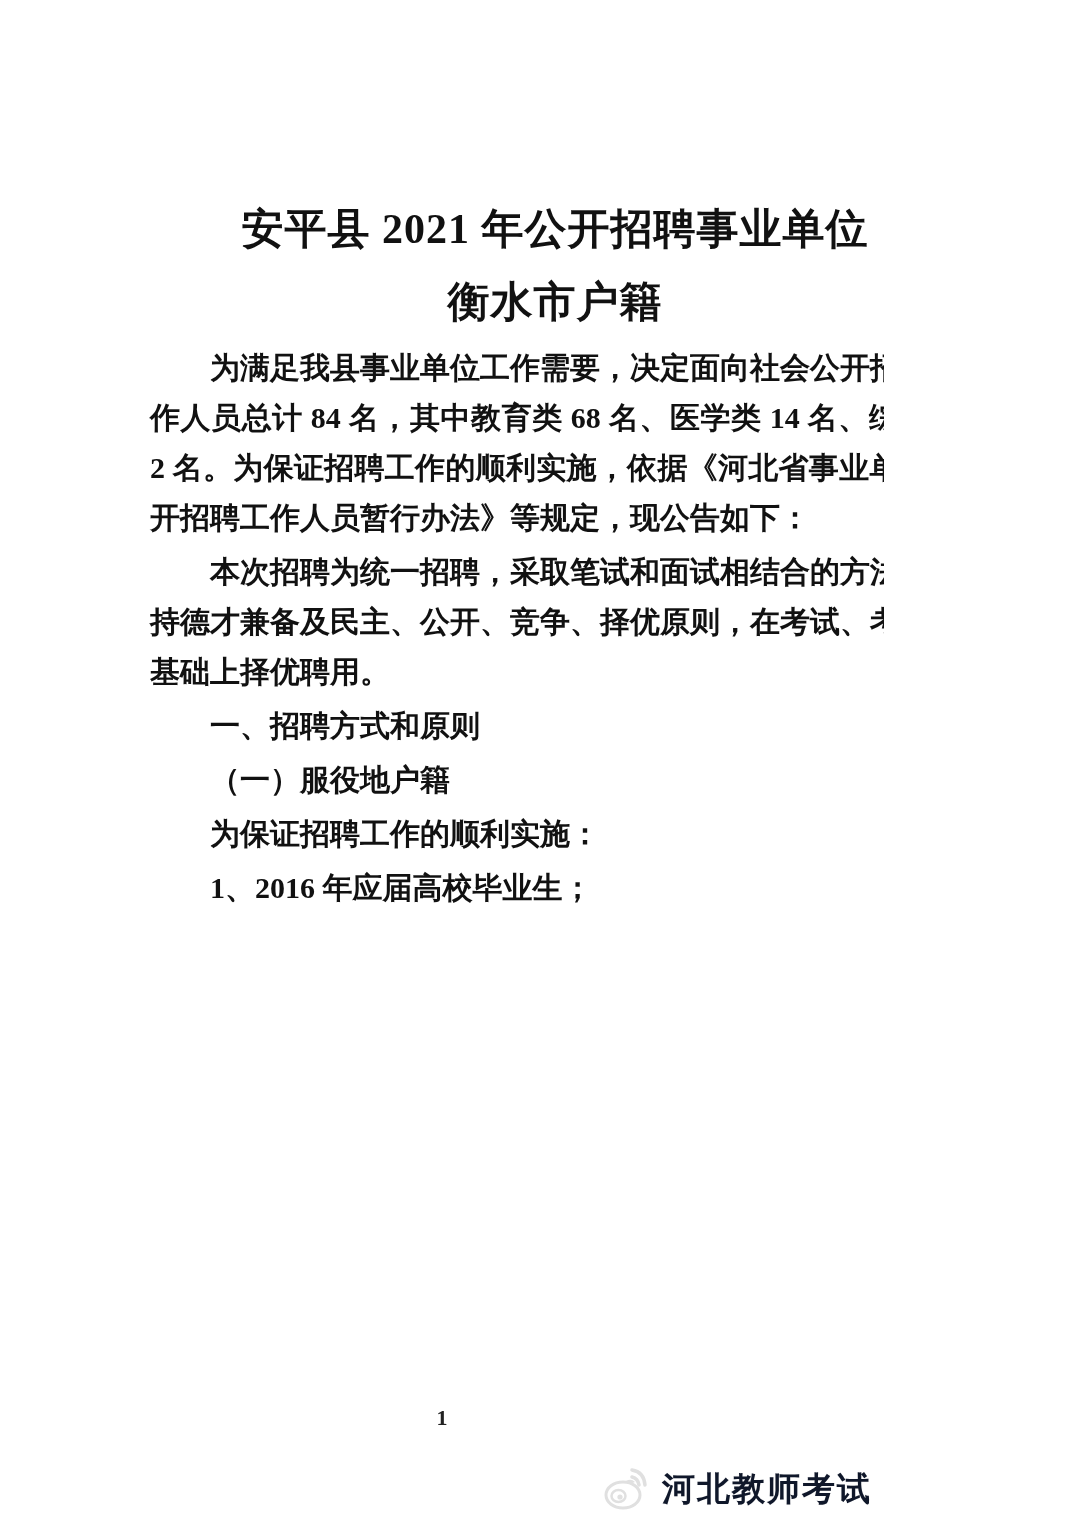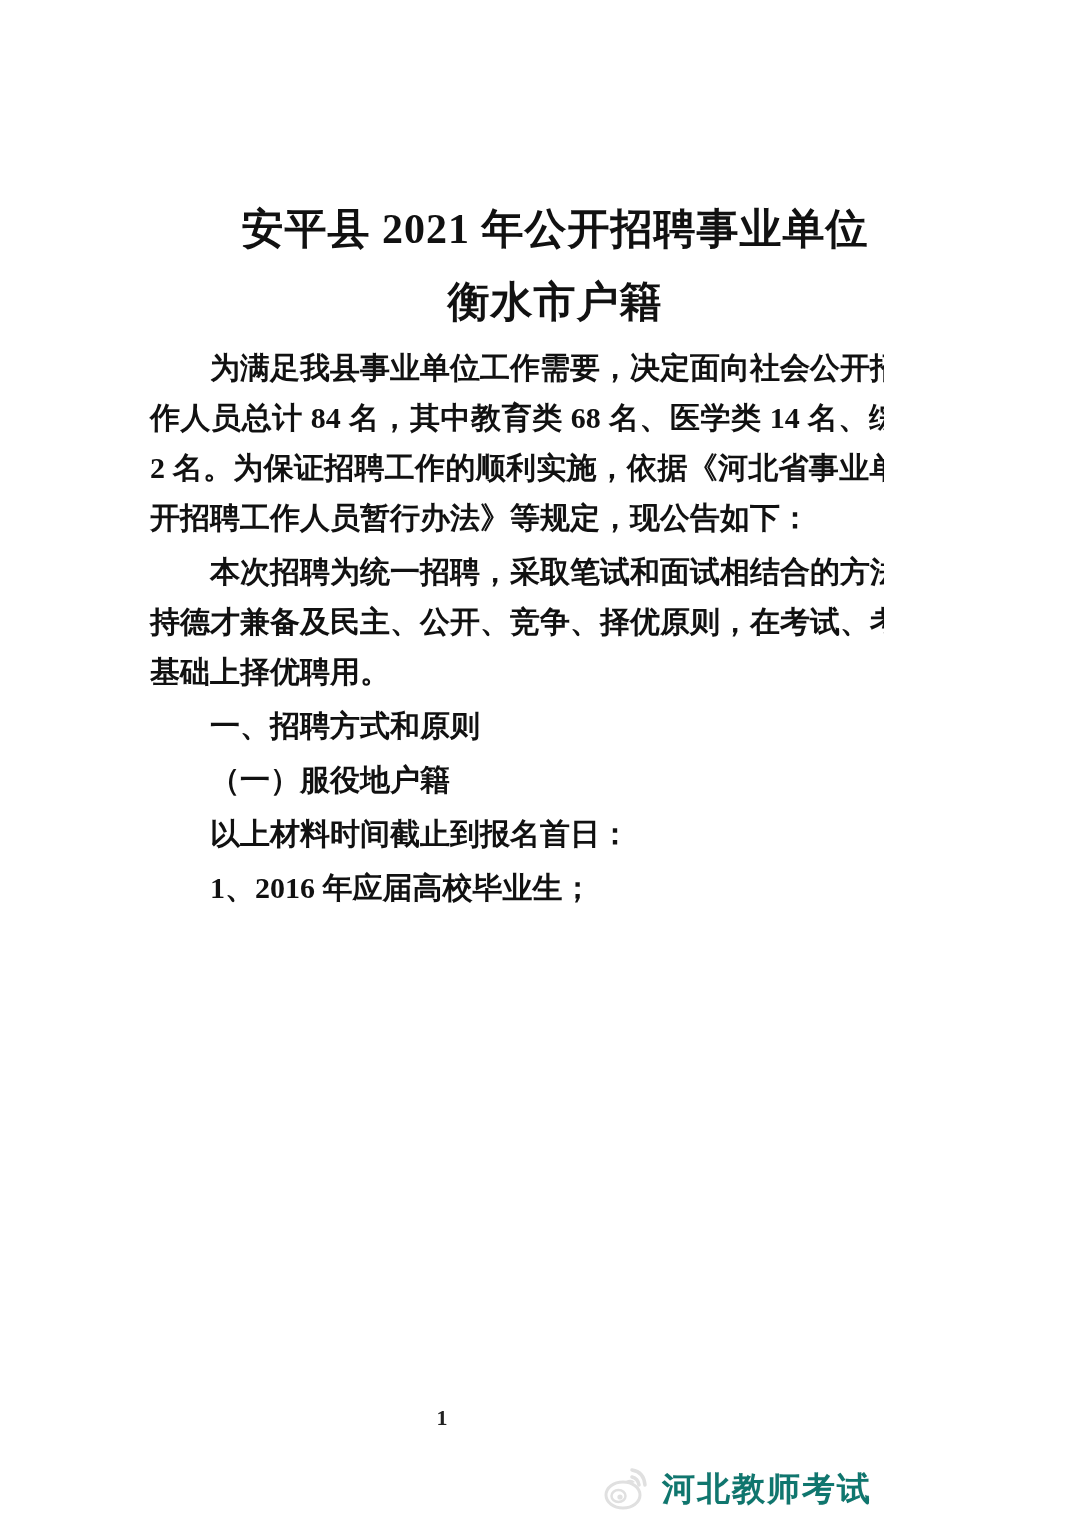--- a/index.html
+++ b/index.html
@@ -64,42 +64,42 @@
     display: flex;
     align-items: center;
     gap: 8px;
     color: #e3e3e3;
     user-select: none;
   }
   .watermark .wm-text {
     font-size: 33px;
     font-weight: 700;
     letter-spacing: 2px;
-    color: #0f766e;
+    color: #0f172a;
     text-shadow: 0 0 1px #dcdcdc;
     font-family: "Liberation Sans", "DejaVu Sans", sans-serif;
   }
   .watermark svg {
     display: block;
   }
 </style>
 </head>
 <body>
 
 <div class="page">
   <div class="content">
     <h1 class="doc-title">
       <span class="title-line">安平县 2021 年公开招聘事业单位</span>
       <span class="title-line">衡水市户籍</span>
     </h1>
     <p class="para">为满足我县事业单位工作需要，决定面向社会公开招聘工作人员总计 84 名，其中教育类 68 名、医学类 14 名、综合类 2 名。为保证招聘工作的顺利实施，依据《河北省事业单位公开招聘工作人员暂行办法》等规定，现公告如下：</p>
     <p class="para">本次招聘为统一招聘，采取笔试和面试相结合的方法，坚持德才兼备及民主、公开、竞争、择优原则，在考试、考察的基础上择优聘用。</p>
     <p class="para heading">一、招聘方式和原则</p>
     <p class="para heading">（一）服役地户籍</p>
-    <p class="para">以上材料时间截止到报名首日：</p>
+    <p class="para">为保证招聘工作的顺利实施：</p>
     <p class="para">1、2016 年应届高校毕业生；</p>
   </div>
 
   <div class="page-number">1</div>
 
   <div class="watermark">
     <span>
       <svg width="52" height="46" viewBox="0 0 52 46" fill="none" xmlns="http://www.w3.org/2000/svg">
         <ellipse cx="21" cy="29" rx="17" ry="13" stroke="#e0e0e0" stroke-width="3" fill="none"></ellipse>
         <ellipse cx="16.5" cy="30" rx="7" ry="6" stroke="#e0e0e0" stroke-width="2.5" fill="none"></ellipse>

